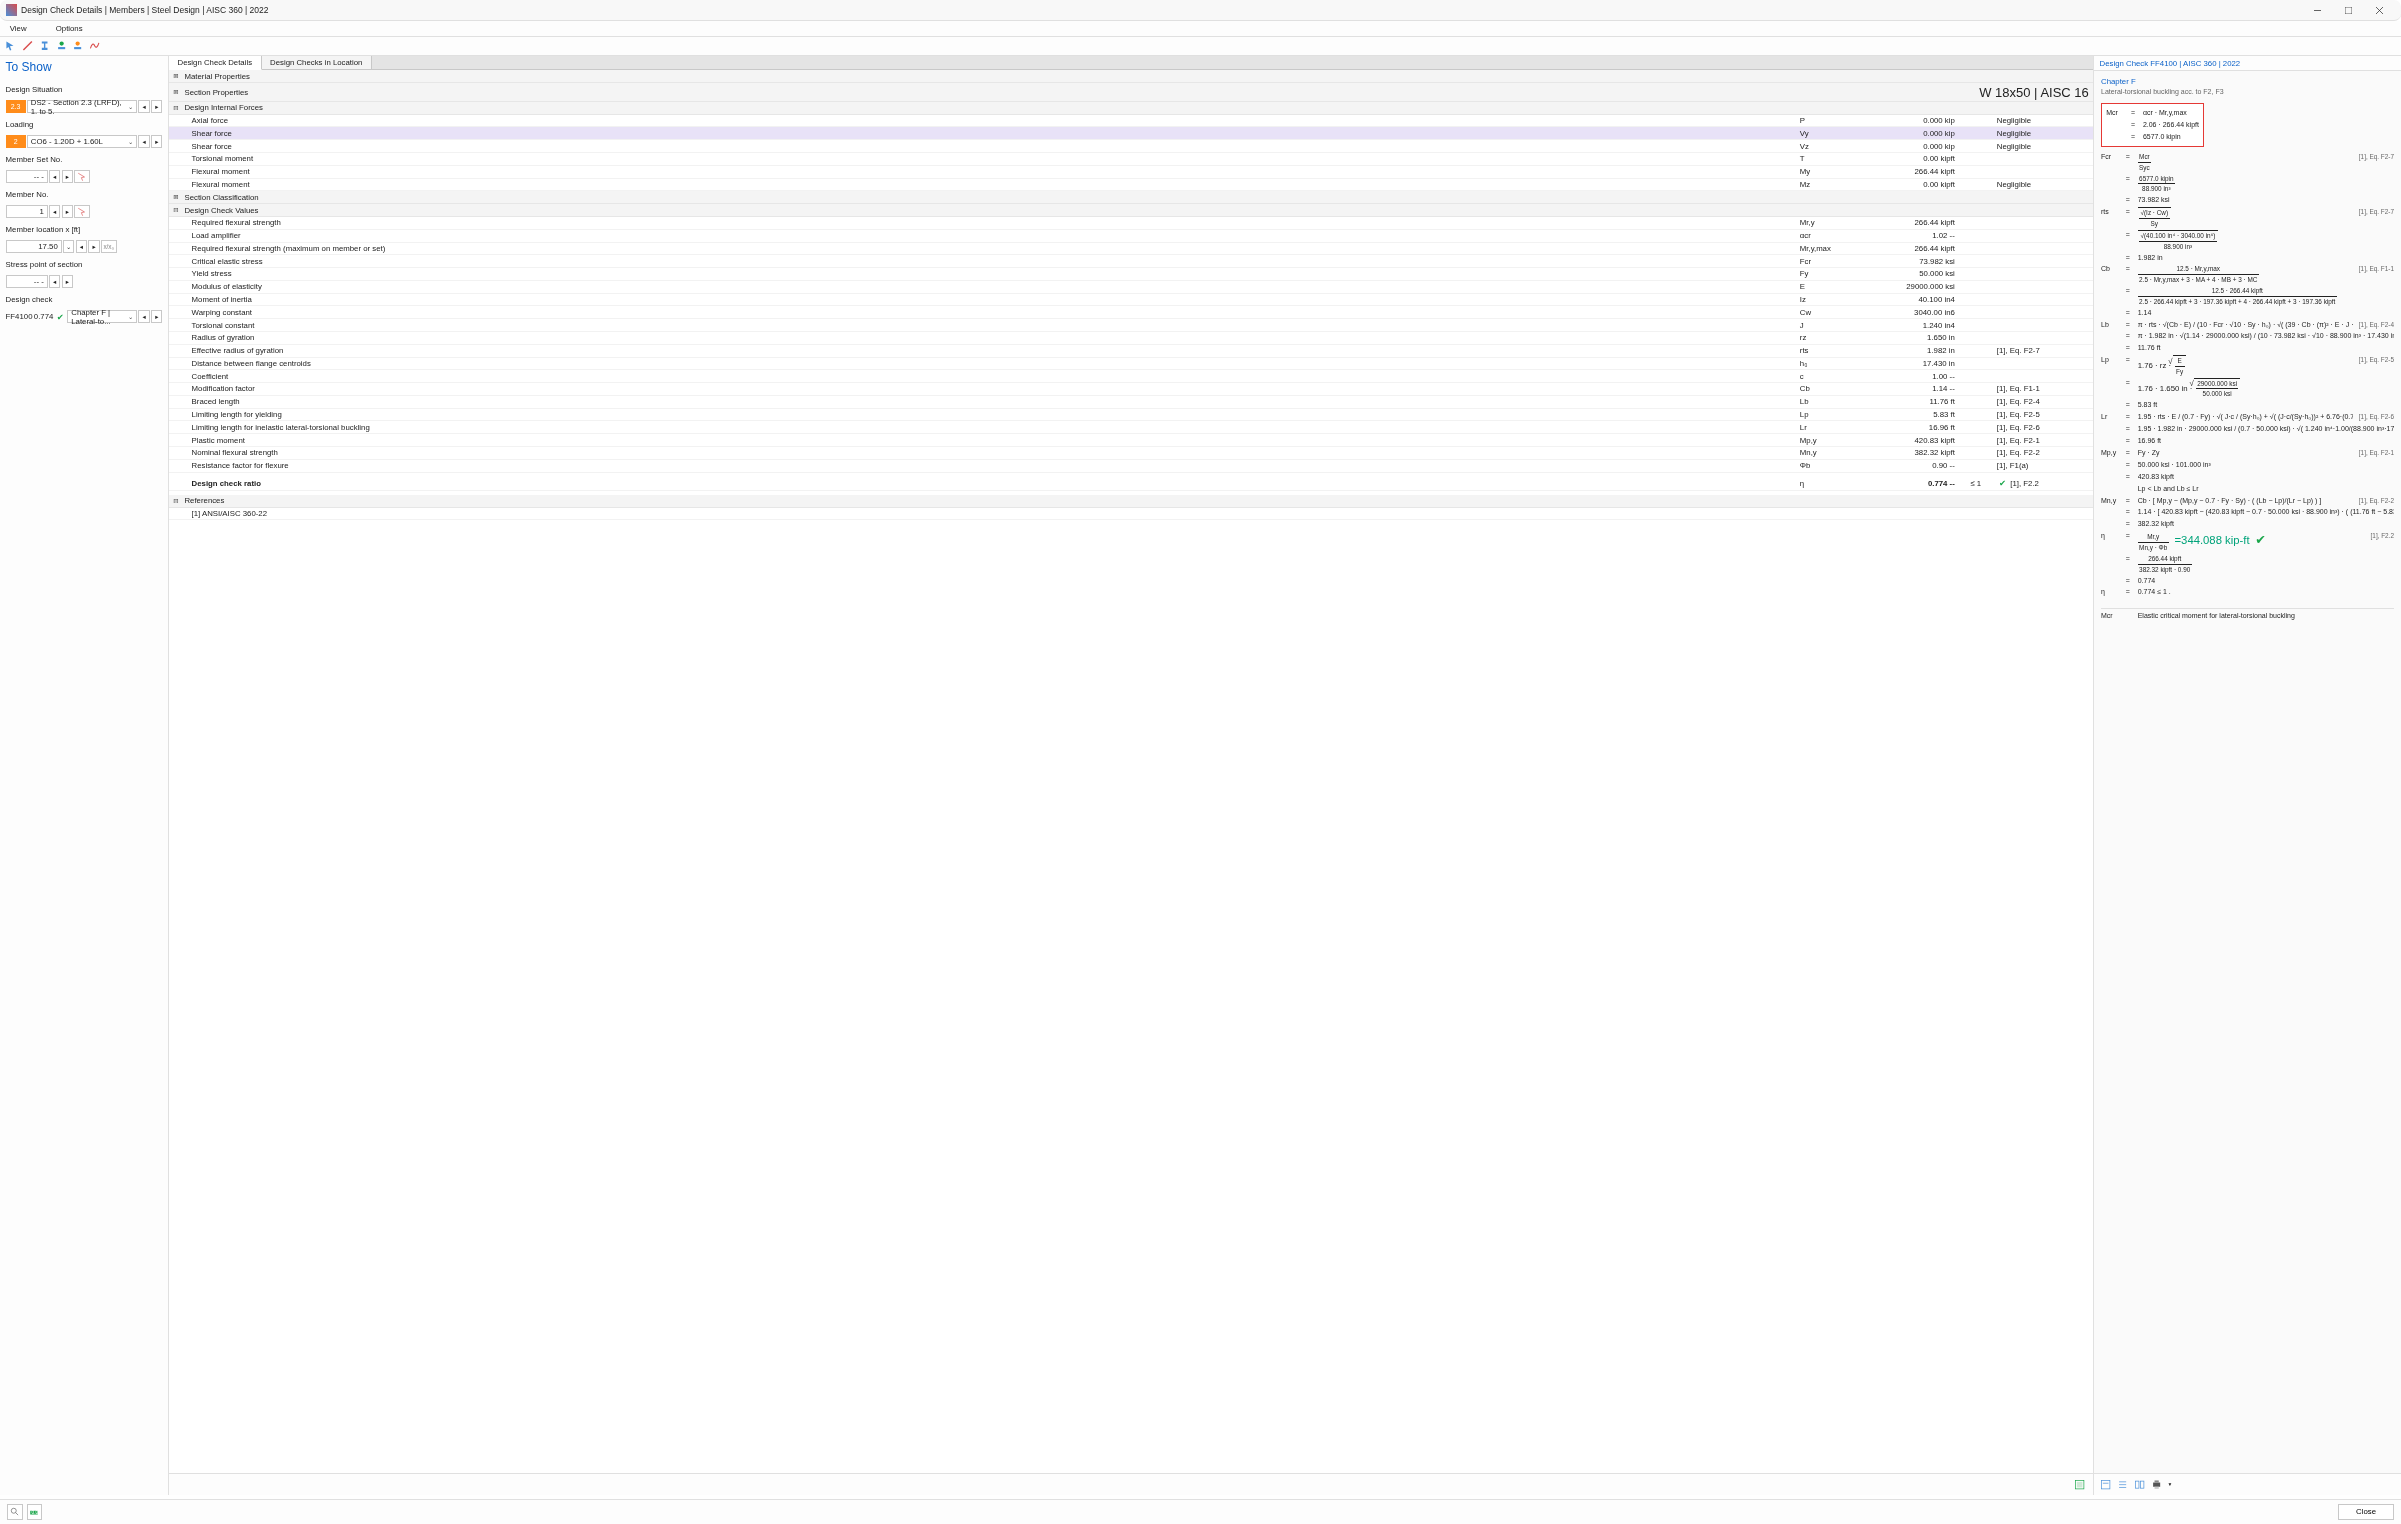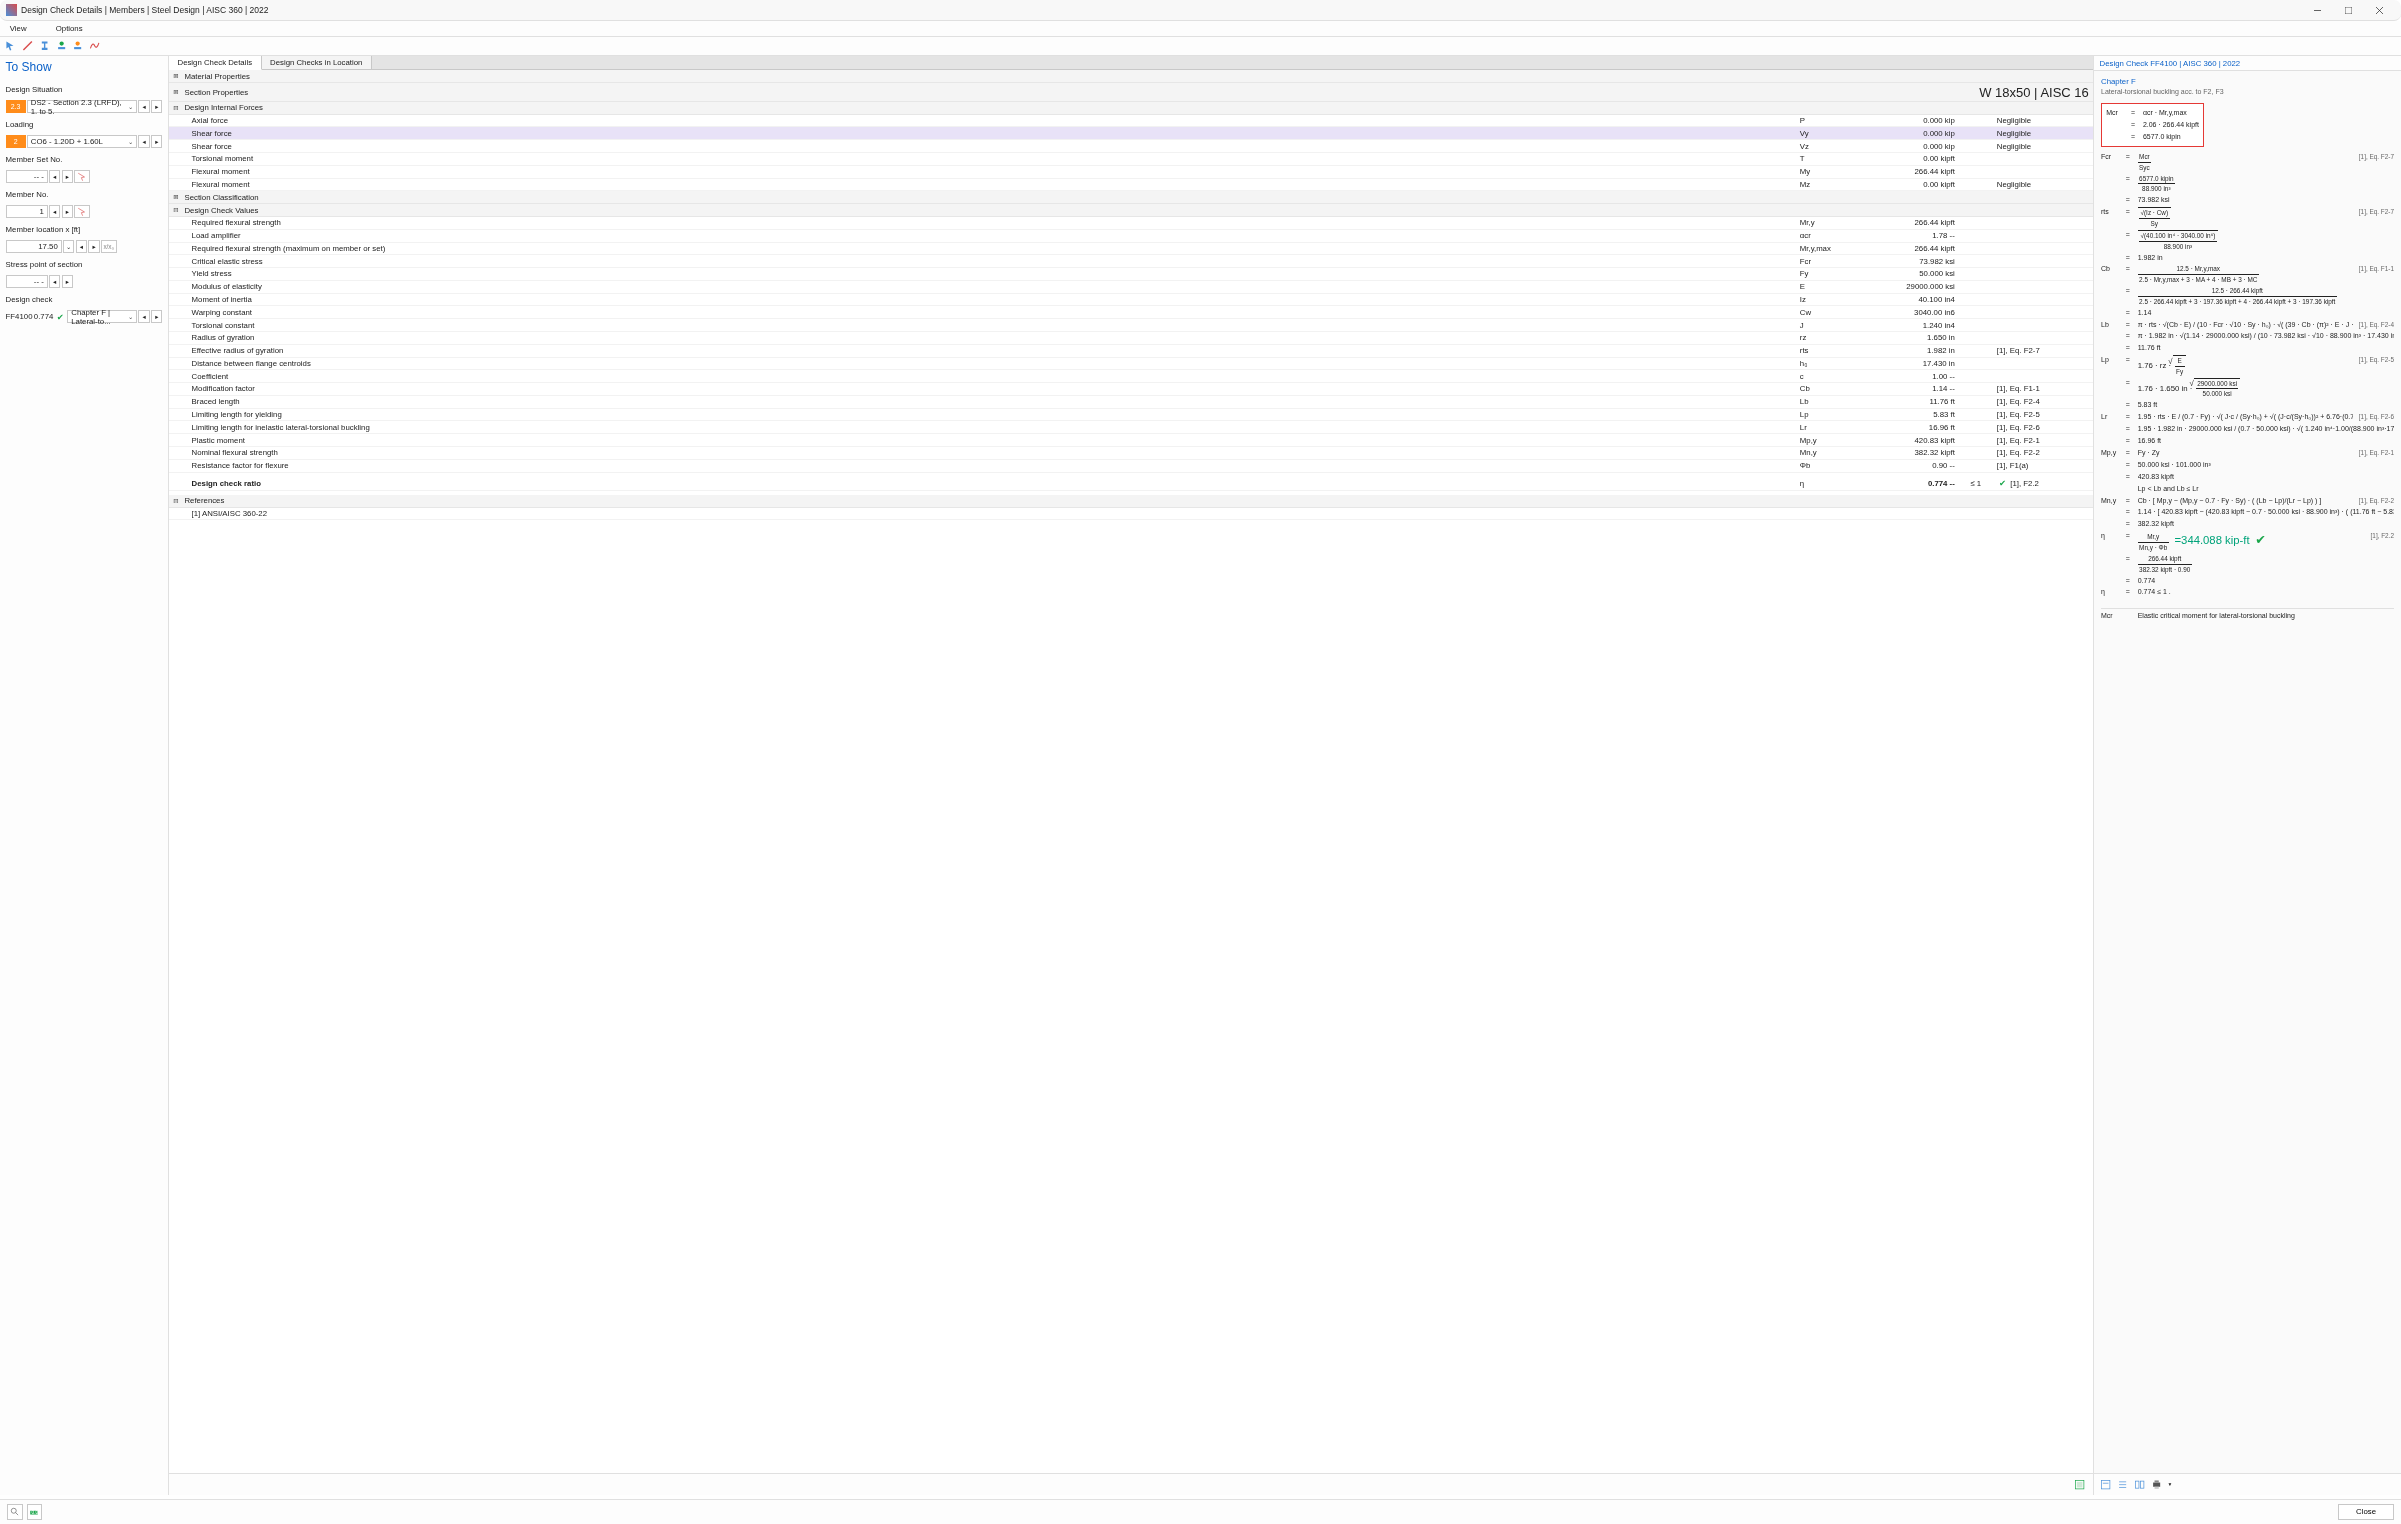--- a/index.html
+++ b/index.html
@@ -316,21 +316,21 @@
           <div class="data-row">
             <span class="name">Required flexural strength</span>
             <span class="sym">Mr,y</span>
             <span class="val">266.44 kipft</span>
             <span class="sup"></span>
             <span class="ref"></span>
           </div>
           <div class="data-row">
             <span class="name">Load amplifier</span>
             <span class="sym">αcr</span>
-            <span class="val">1.78 --</span>
+            <span class="val">1.02 --</span>
             <span class="sup"></span>
             <span class="ref"></span>
           </div>
           <div class="data-row">
             <span class="name">Required flexural strength (maximum on member or set)</span>
             <span class="sym">Mr,y,max</span>
             <span class="val">266.44 kipft</span>
             <span class="sup"></span>
             <span class="ref"></span>
           </div>

